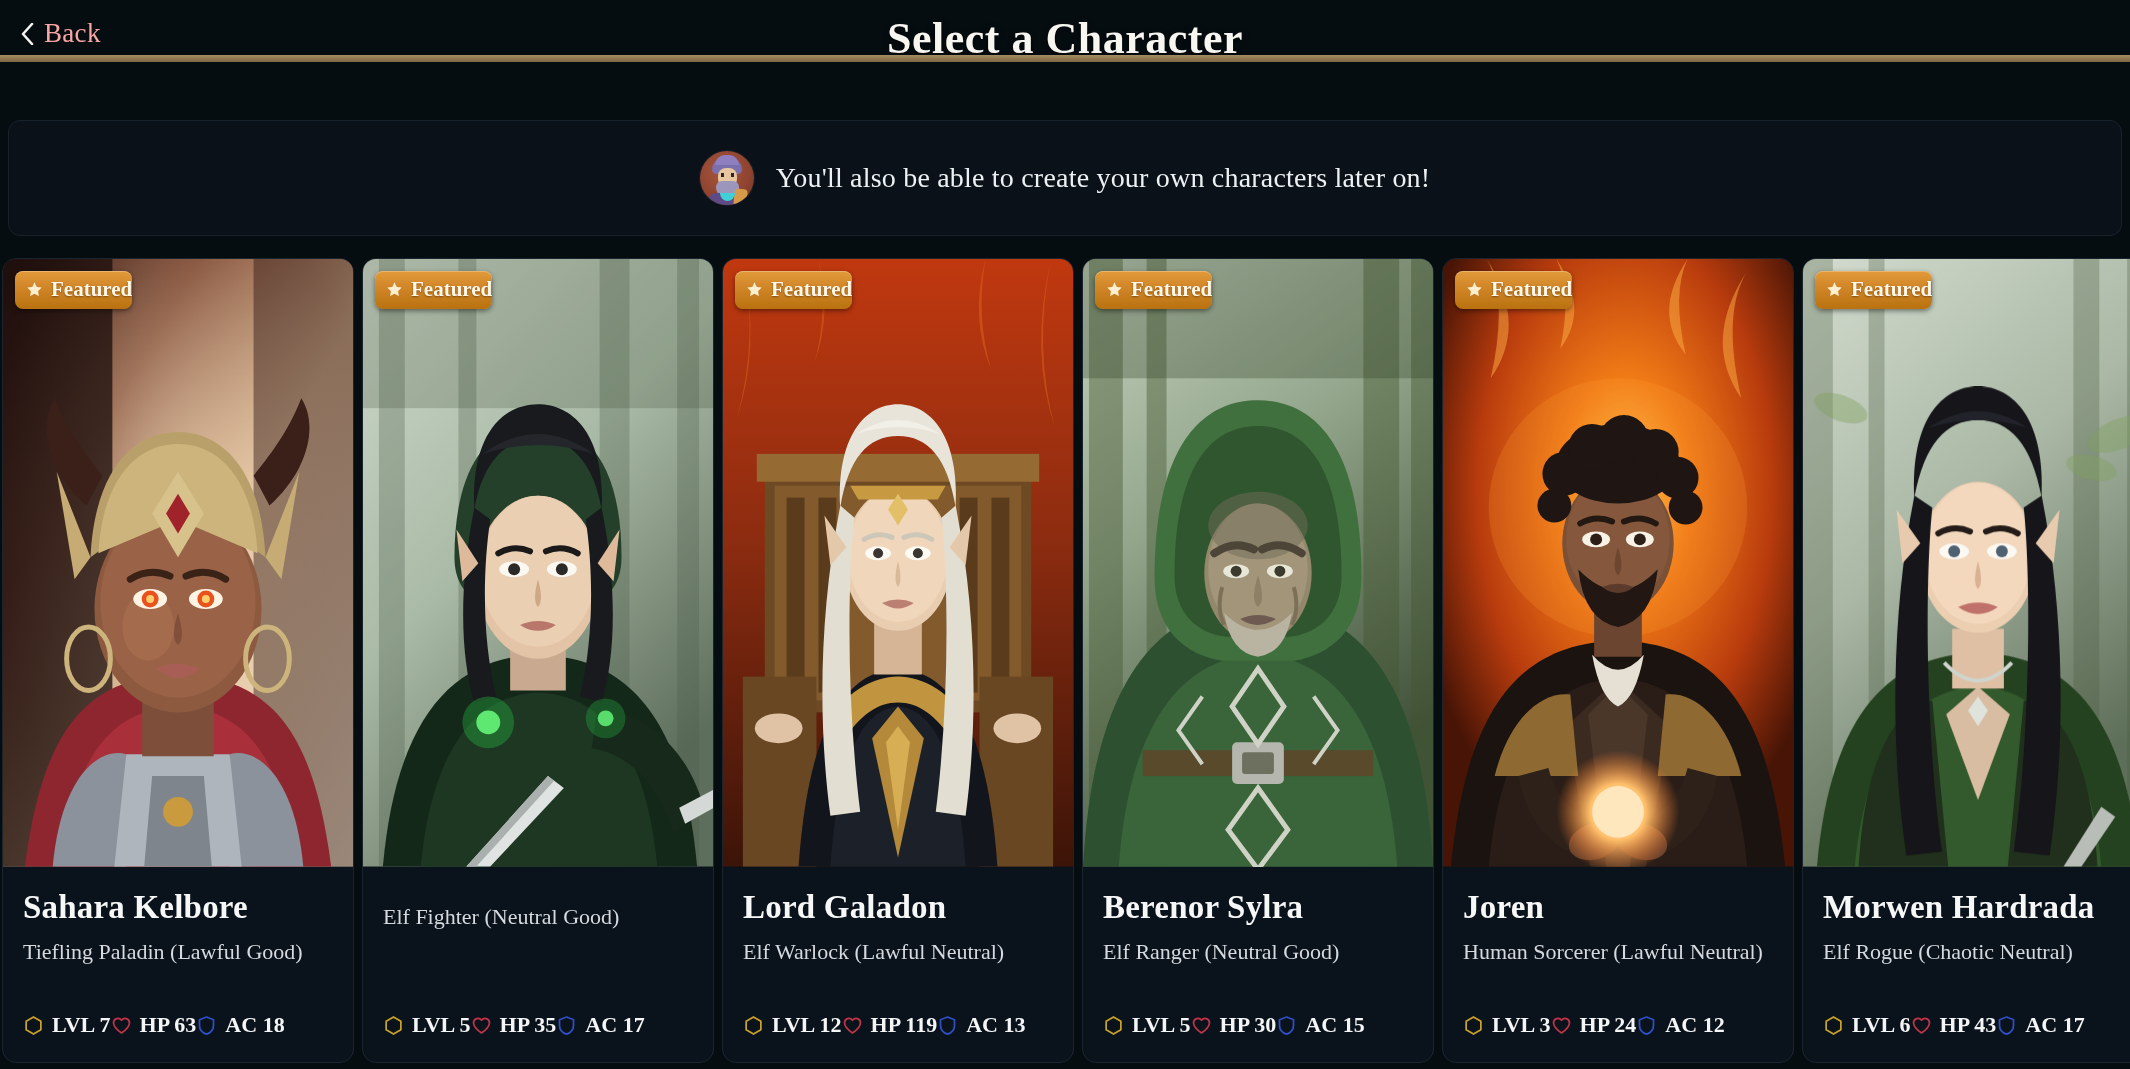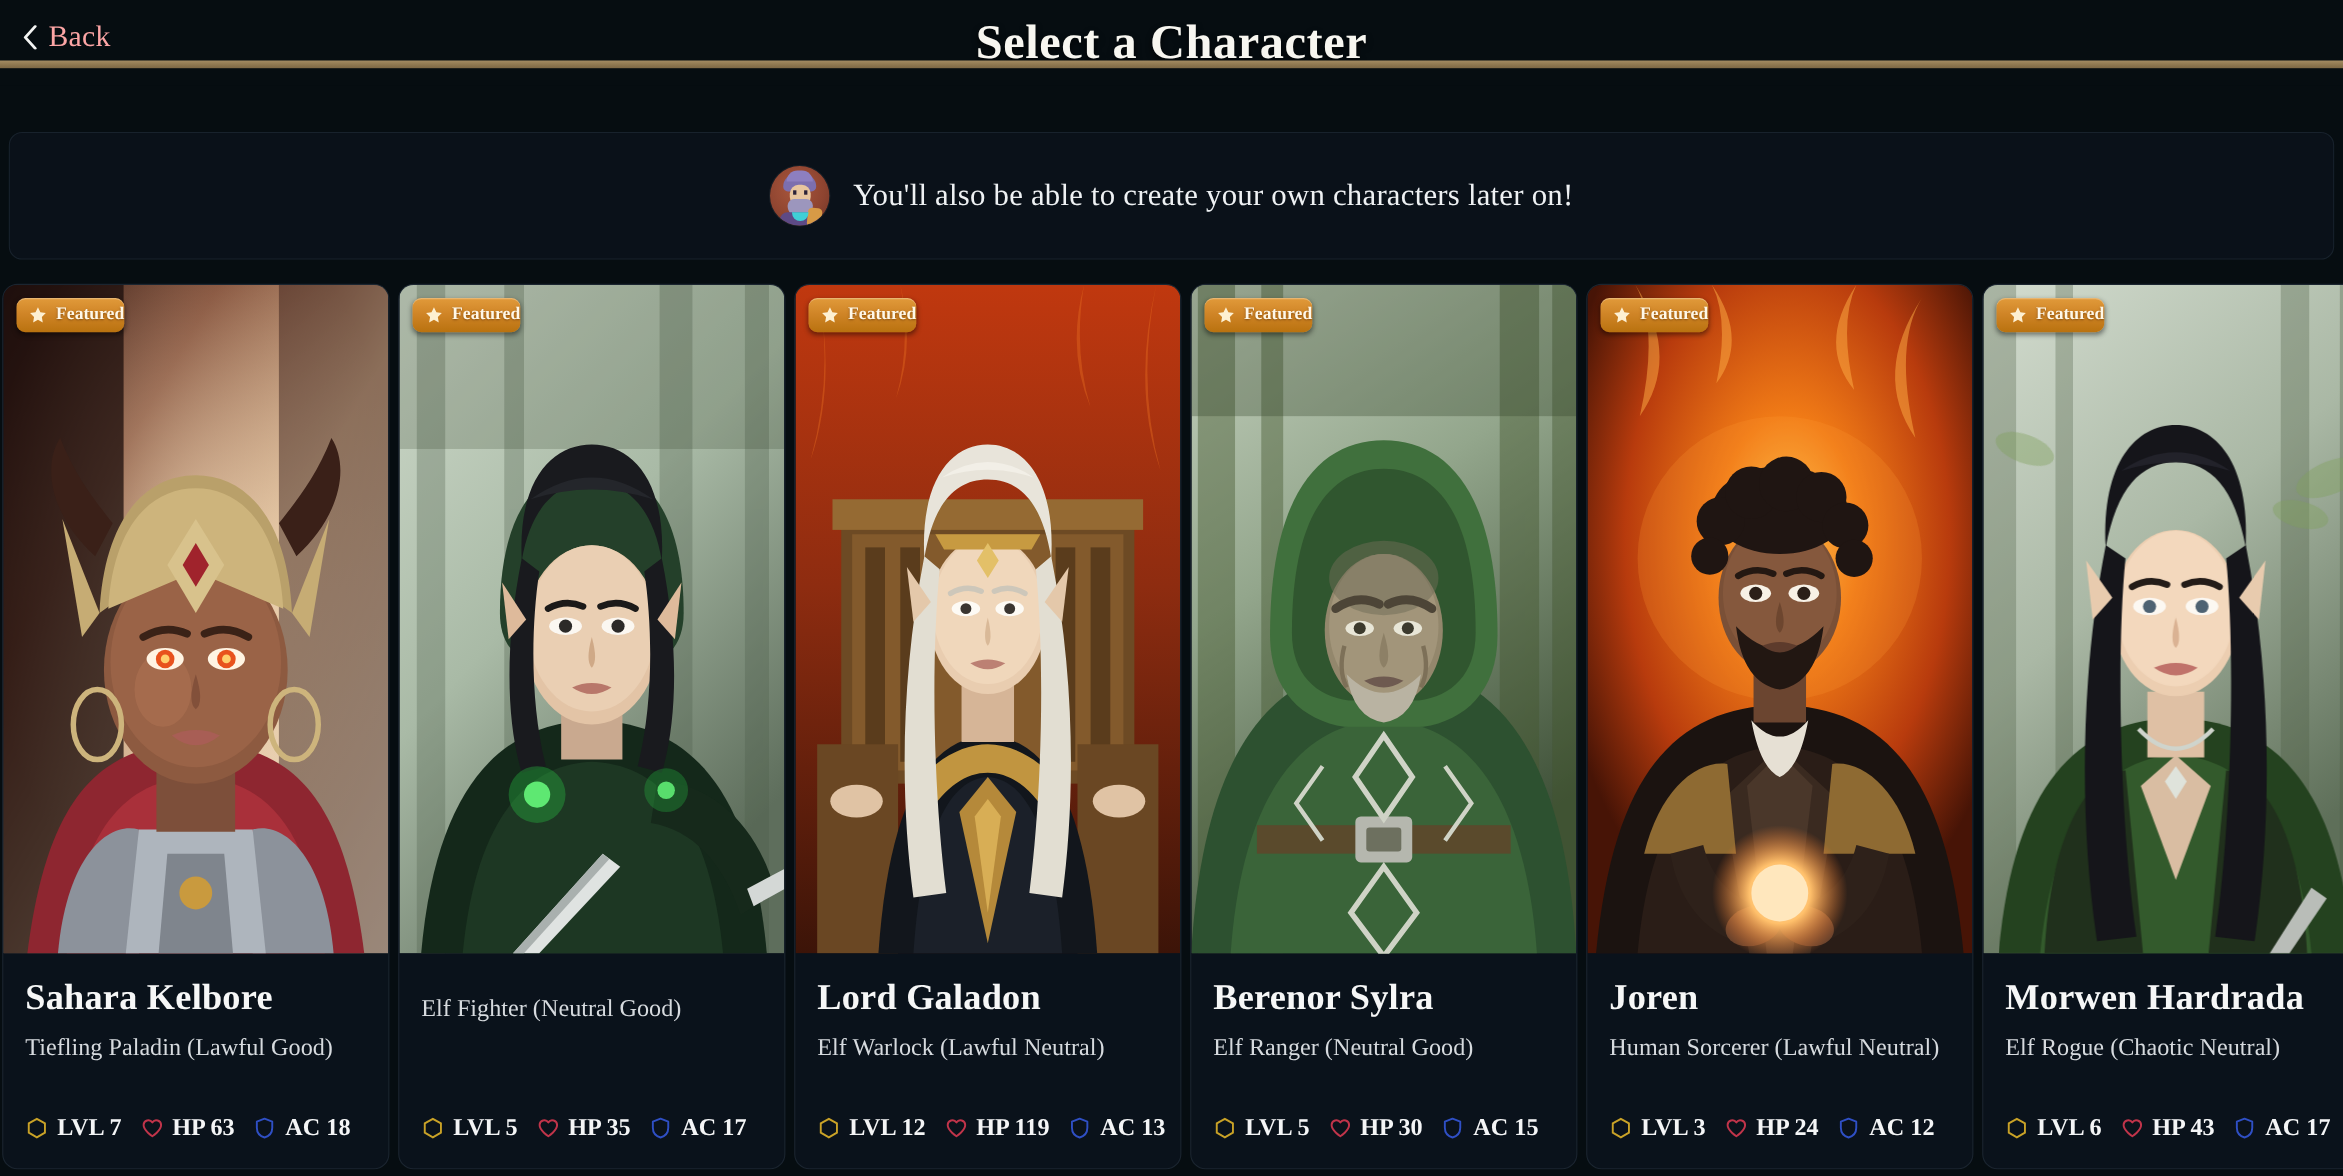--- a/index.html
+++ b/index.html
@@ -100,21 +100,21 @@
   }
   .scene{ position:absolute; inset:0; }
 
   .featured{
     position:absolute; left:12px; top:12px; z-index:6;
     display:flex; align-items:center; gap:8px;
     padding:6px 0 7px 11px;
     border-radius:8px;
     background:linear-gradient(180deg,#e19a3a 0%,#cf8426 48%,#b9720f 100%);
     box-shadow:0 2px 5px rgba(0,0,0,.45), inset 0 1px 0 rgba(255,255,255,.28);
-    color:#fff8e8; font-size:16px; font-weight:700;
+    color:#fff8e8; font-size:21px; font-weight:700;
     font-family:"Liberation Serif", serif;
     text-shadow:0 1px 2px rgba(90,45,0,.65);
   }
   .star{ width:17px; height:17px; display:block; }
 
   .info{
     padding:20px 20px 0 20px;
     flex:1 1 auto;
     display:flex; flex-direction:column;
   }
@@ -124,21 +124,21 @@
     font-family:"Liberation Serif", serif;
     white-space:nowrap;
   }
   .cmeta{
     margin-top:13px;
     color:#d6dade; font-size:22px; line-height:1.25;
     font-family:"Liberation Serif", serif;
   }
   .stats{
     margin-top:auto; margin-bottom:24px;
-    display:flex; align-items:center; gap:17px;
+    display:flex; align-items:center; 
   }
   .stat{ display:flex; align-items:center; gap:8px; }
   .stat .lbl{
     color:#f4f5f6; font-size:22px; font-weight:700;
     font-family:"Liberation Serif", serif; white-space:nowrap;
   }
   .sicon{ width:21px; height:21px; display:block; flex:0 0 auto; }
 </style>
 </head>
 <body>

